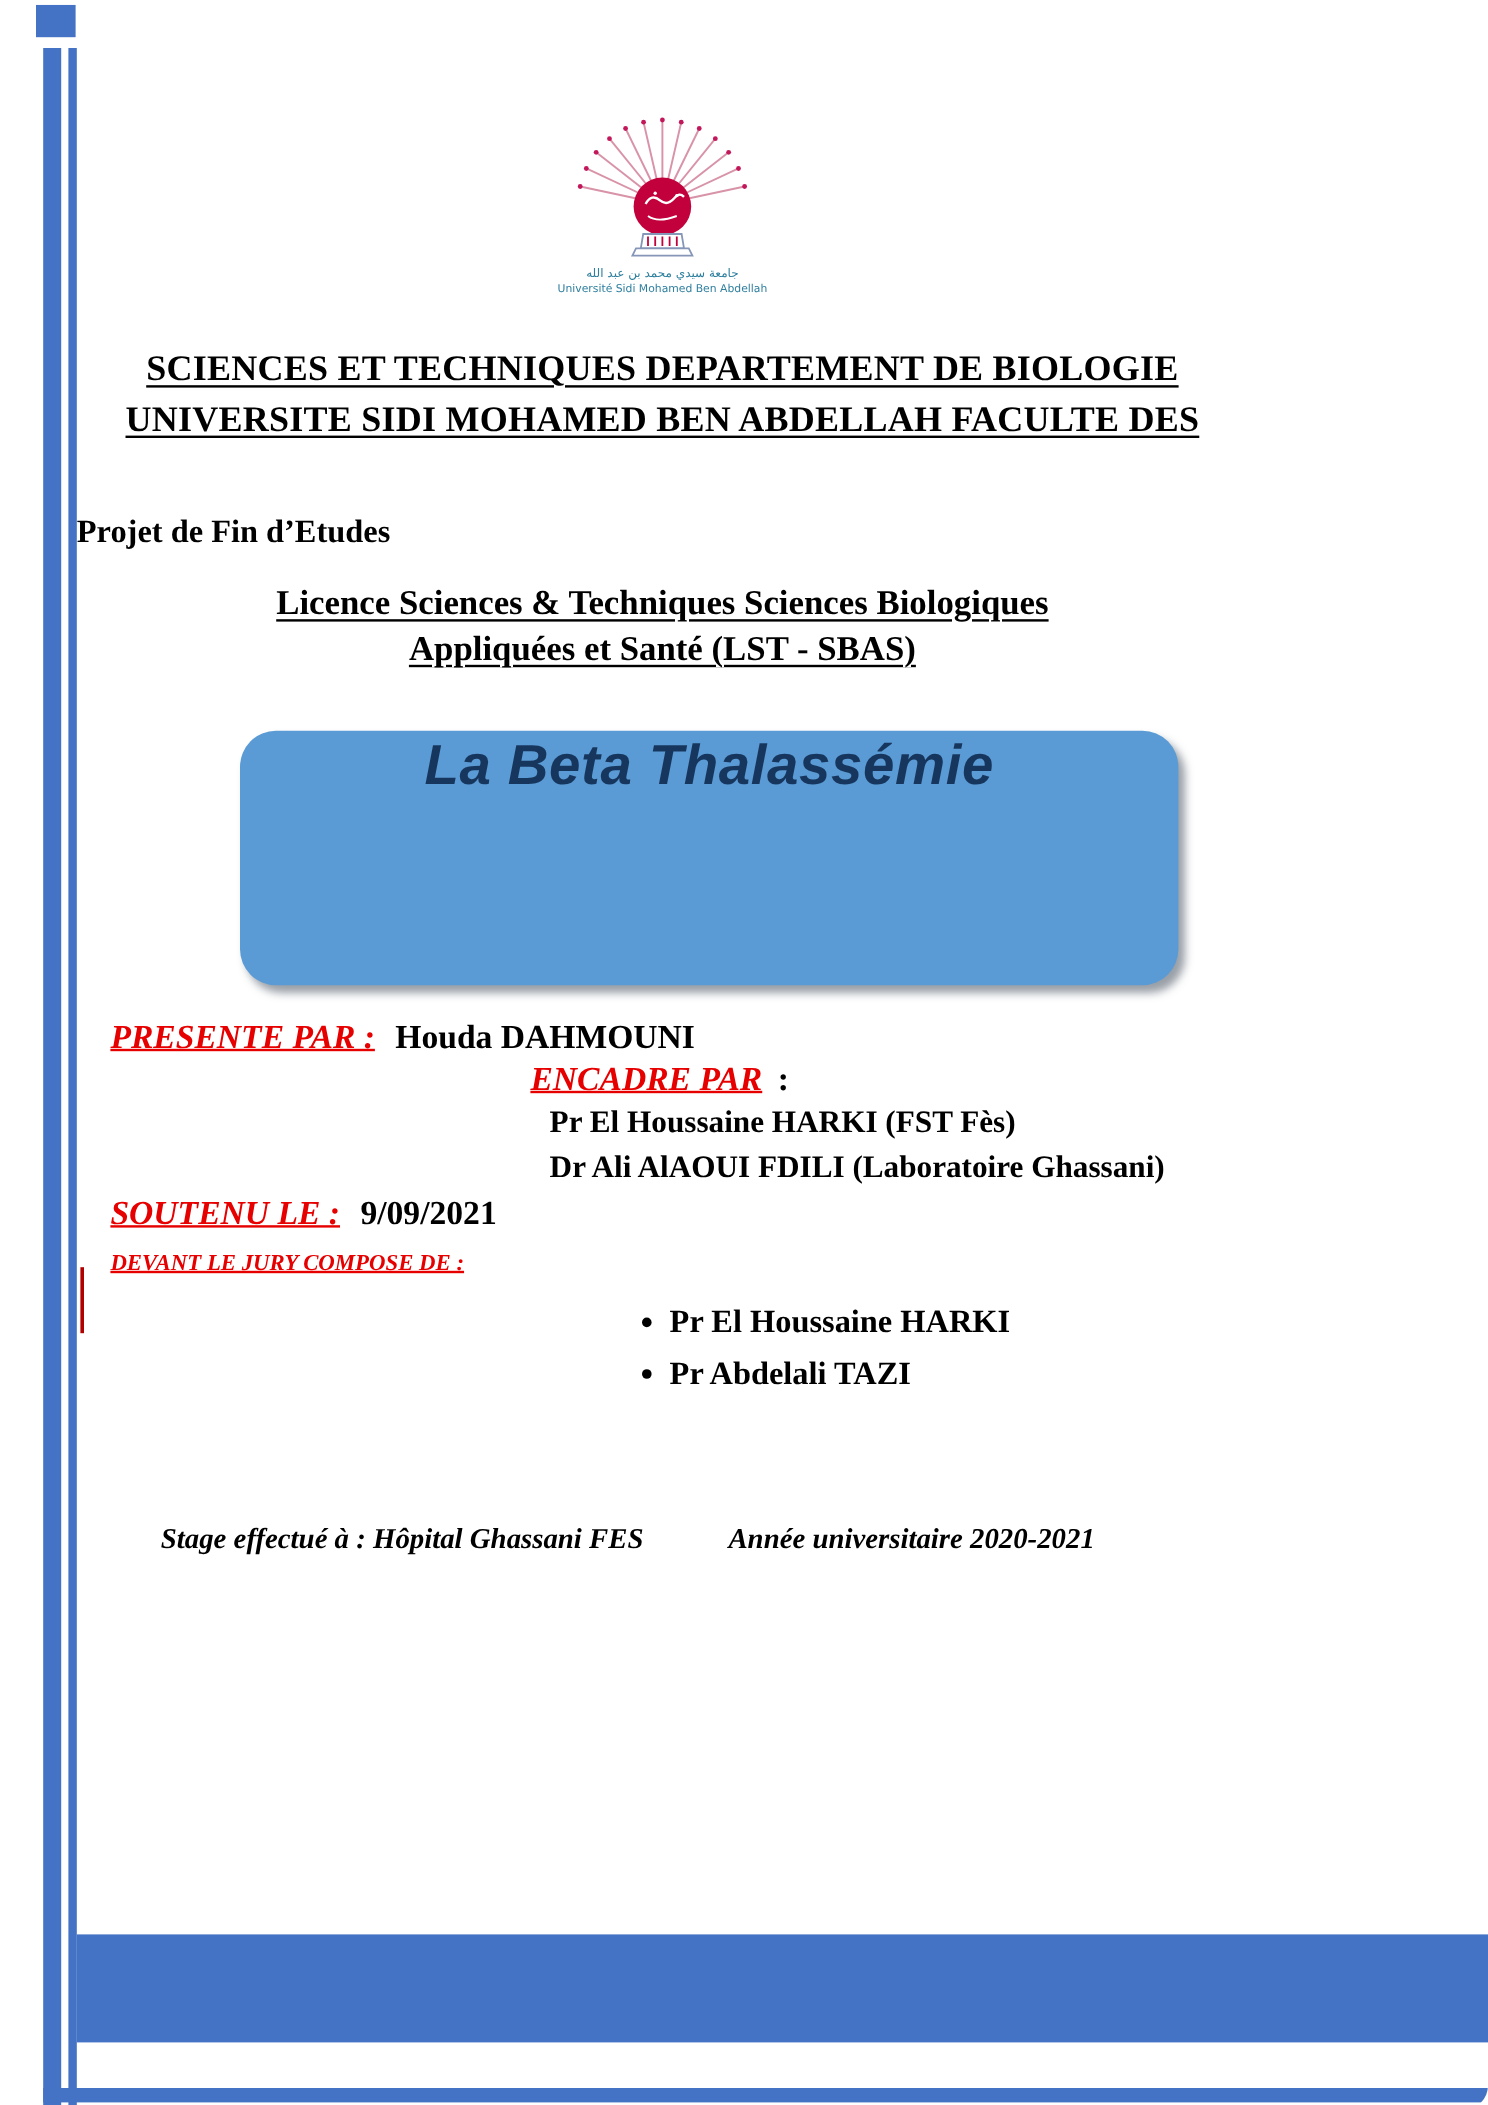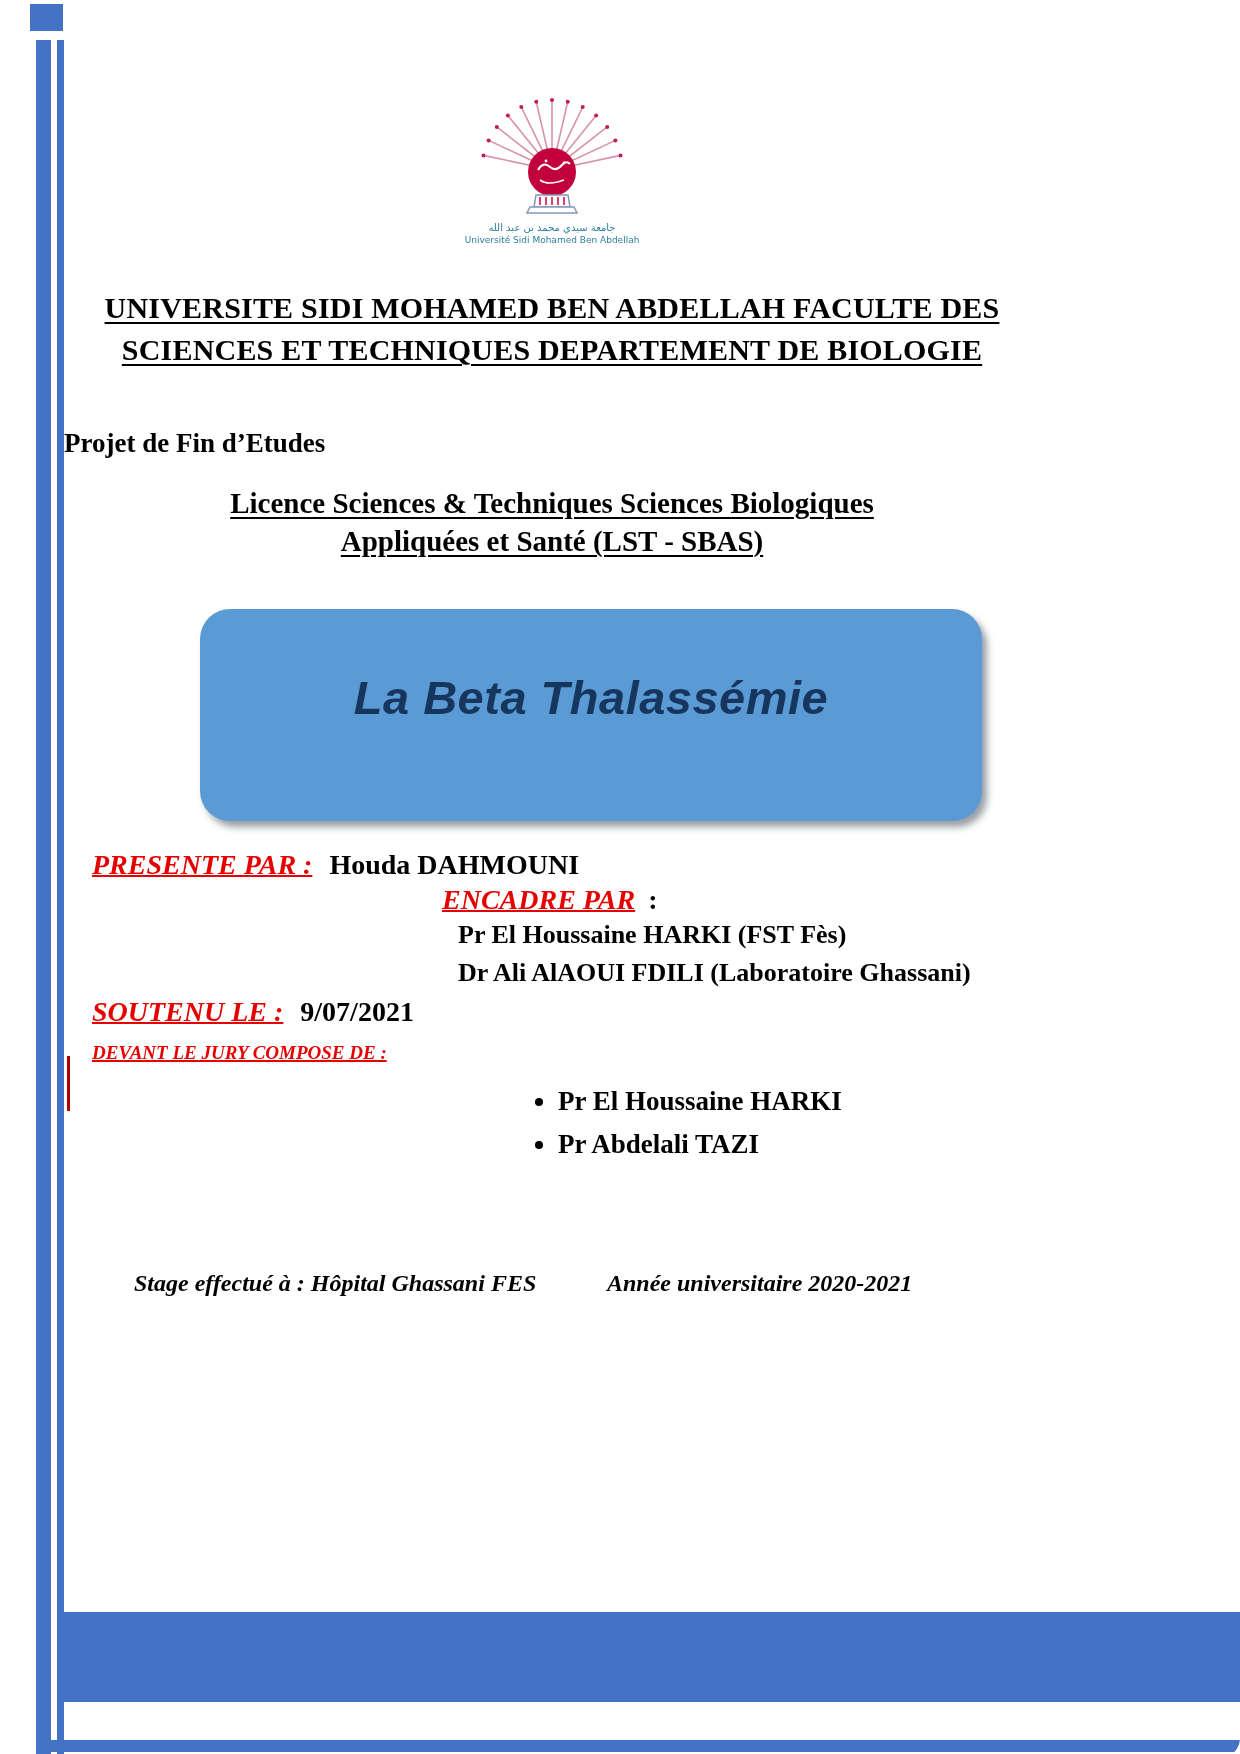--- a/index.html
+++ b/index.html
@@ -38,21 +38,21 @@
   .degree-title {
     position:absolute; top:481px; left:0; width:100%; text-align:center;
     font-weight:bold; font-size:29px; line-height:1.3;
   }
 
   
   .title-box {
     position:absolute; top:605px; left:136px; width:782px; height:212px;
     background:var(--title-box-fill,#5B9BD5); border-radius:30px;
     box-shadow:5px 6px 7px rgba(70,80,95,.55);
-    display:flex; align-items:center; justify-content:center; padding-bottom:35px;
+    display:flex; justify-content:center; padding-bottom:35px;
   }
   .thesis-title {
     font-family:"Liberation Sans", sans-serif; font-weight:bold; font-style:italic;
     font-size:47px; color:var(--title-text,#17365D); letter-spacing:.5px;
   }
 
   
   .line { position:absolute; white-space:nowrap; font-size:28px; }
   .red-label {
     color:var(--heading-red,#E60000); font-weight:bold; font-style:italic;
@@ -143,22 +143,22 @@
             <line x1="86" y1="105" x2="86" y2="113"></line>
             <line x1="92" y1="105" x2="92" y2="113"></line>
           </g>
         </g>
       </svg>
       <div class="logo-caption logo-caption-ar">جامعة سيدي محمد بن عبد الله</div>
       <div class="logo-caption logo-caption-fr">Université Sidi Mohamed Ben Abdellah</div>
     </div>
 
     <div class="university-title">
+      <span class="u-line">SCIENCES ET TECHNIQUES DEPARTEMENT DE BIOLOGIE</span>
       <span class="u-line">UNIVERSITE SIDI MOHAMED BEN ABDELLAH FACULTE DES</span>
-      <span class="u-line">SCIENCES ET TECHNIQUES DEPARTEMENT DE BIOLOGIE</span>
     </div>
 
     <div class="project-type">Projet de Fin d’Etudes</div>
 
     <div class="degree-title">
       <span class="u-line">Licence Sciences &amp; Techniques Sciences Biologiques</span>
       <span class="u-line">Appliquées et Santé (LST - SBAS)</span>
     </div>
 
     <div class="title-box">
@@ -173,21 +173,21 @@
     <div class="line line-encadre">
       <span class="red-label">ENCADRE PAR</span>
       <span class="colon">:</span>
     </div>
 
     <div class="supervisor supervisor-1">Pr El Houssaine HARKI (FST Fès)</div>
     <div class="supervisor supervisor-2">Dr Ali AlAOUI FDILI (Laboratoire Ghassani)</div>
 
     <div class="line line-soutenu">
       <span class="red-label">SOUTENU LE :</span>
-      <span class="strong-name">9/07/2021</span>
+      <span class="strong-name">9/09/2021</span>
     </div>
 
     <div class="line line-jury">
       <span class="red-label">DEVANT LE JURY COMPOSE DE :</span>
     </div>
 
     <div class="change-bar"></div>
 
     <ul class="jury-list">
       <li>Pr El Houssaine HARKI</li>

